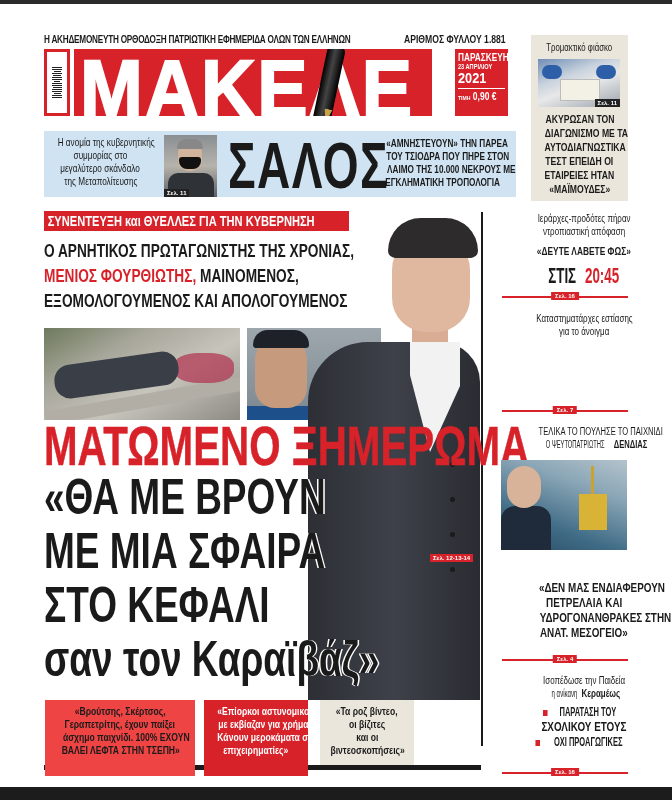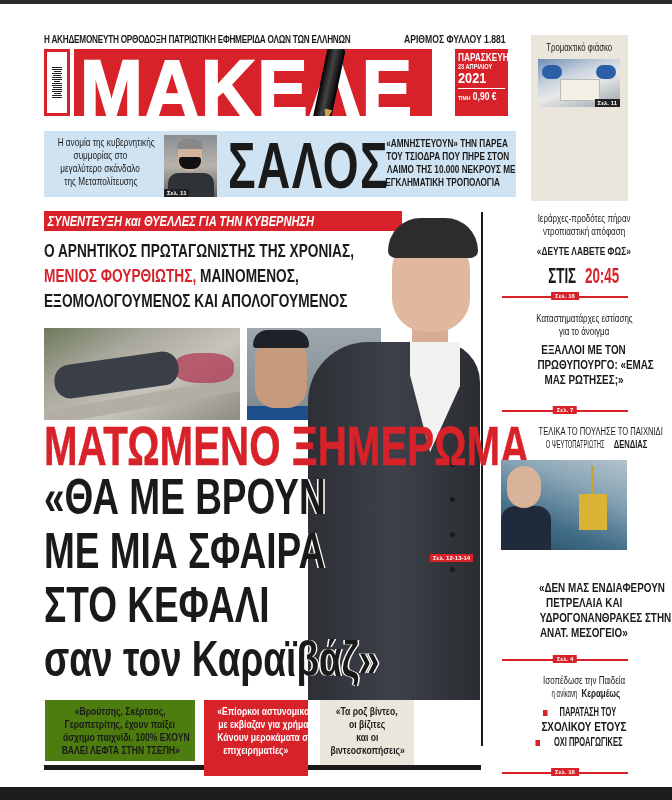--- a/index.html
+++ b/index.html
@@ -45,21 +45,21 @@
   .salos .photo { position: absolute; left: 120px; top: 4px; width: 53px; height: 62px; background: linear-gradient(180deg,#8a8f93 0%,#b7b3ac 50%,#5c5f64 100%); overflow: hidden; }
   .salos .photo .head { position: absolute; left: 14px; top: 6px; width: 24px; height: 30px; background: #d2b39b; border-radius: 12px 12px 10px 10px; }
   .salos .photo .hair { position: absolute; left: 13px; top: 4px; width: 26px; height: 10px; background: #888; border-radius: 12px 12px 2px 2px; }
   .salos .photo .mask { position: absolute; left: 15px; top: 22px; width: 22px; height: 12px; background: #111; border-radius: 3px 3px 8px 8px; }
   .salos .photo .suit { position: absolute; left: 4px; top: 38px; width: 46px; height: 26px; background: #2f3338; border-radius: 10px 10px 0 0; }
   .salos .title { position: absolute; left: 184px; top: -2px; font-size: 64px; font-weight: bold; transform: scaleX(0.72); transform-origin: left top; letter-spacing: 2px; white-space: nowrap; }
   .salos .right { position: absolute; left: 325px; top: 6px; width: 145px; text-align: center; font-size: 10.5px; font-weight: bold; line-height: 13px; }
   .salos .right span { display: inline-block; transform: scaleX(0.78); white-space: nowrap; }
 
   
-  .kicker-red { position: absolute; left: 44px; top: 211px; width: 358px; height: 20px; background: #d8222a; color: #fff; overflow: hidden; font-style: italic; }
+  .kicker-red { position: absolute; left: 44px; top: 211px; width: 305px; height: 20px; background: #d8222a; color: #fff; overflow: hidden; }
   .kicker-red span { display: inline-block; font-size: 15px; font-weight: bold; transform: scaleX(0.74); transform-origin: left top; white-space: nowrap; padding-left: 5px; line-height: 20px; }
   .deck { position: absolute; left: 44px; top: 238px; font-size: 19px; font-weight: bold; line-height: 25px; }
   .deck div { transform: scaleX(0.72); transform-origin: left top; white-space: nowrap; }
   .deck .red { color: #d8222a; }
 
   .photo-body { position: absolute; left: 44px; top: 328px; width: 196px; height: 92px; background: linear-gradient(150deg,#6d7a5c 0%,#a7a69a 30%,#c7c4bc 60%,#8e8b85 100%); overflow: hidden; }
   .photo-body .blood { position: absolute; left: 130px; top: 25px; width: 60px; height: 30px; background: #b0314d; opacity: 0.7; border-radius: 40%; }
   .photo-body .person { position: absolute; left: 10px; top: 30px; width: 125px; height: 34px; background: #3a3f47; border-radius: 16px; transform: rotate(-8deg); }
   .photo-body .curb { position: absolute; left: 0; top: 66px; width: 200px; height: 14px; background: #b2aea5; transform: rotate(-10deg); }
   .photo-man { position: absolute; left: 247px; top: 328px; width: 134px; height: 92px; background: linear-gradient(180deg,#9ea7ad,#7b8790); overflow: hidden; }
@@ -79,21 +79,21 @@
 
   .headline-red { position: absolute; left: 44px; top: 423px; font-size: 56px; font-weight: bold; color: #d8222a; line-height: 46px; }
   .headline-red div { transform: scaleX(0.72); transform-origin: left top; white-space: nowrap; -webkit-text-stroke: 0.5px #d8222a; }
   .headline-black { position: absolute; left: 44px; top: 470px; font-size: 50px; font-weight: bold; line-height: 54px; }
   .headline-black div { transform: scaleX(0.74); transform-origin: left top; white-space: nowrap; text-shadow: 2px 0 0 #fff, -2px 0 0 #fff; }
 
   
   .qbar { position: absolute; left: 44px; top: 765px; width: 437px; height: 5px; background: #1a1a1a; }
   .quote { position: absolute; top: 700px; text-align: center; font-size: 11px; font-weight: bold; line-height: 13px; padding-top: 5px; }
   .quote span { display: inline-block; transform: scaleX(0.78); white-space: nowrap; }
-  .q1 { left: 45px; width: 150px; height: 61px; background: #4d7c0f; }
+  .q1 { left: 45px; width: 150px; height: 76px; background: #ef4444; }
   .q2 { left: 204px; width: 104px; height: 76px; background: #d8222a; color: #fff; }
   .q3 { left: 320px; width: 94px; height: 65px; background: #ebe6dc; }
 
   
   .rc { position: absolute; left: 519px; width: 130px; text-align: center; }
   .rc .k { font-size: 10.5px; line-height: 13px; }
   .rc .k span, .rc .h span { display: inline-block; transform: scaleX(0.76); white-space: nowrap; }
   .rc .h { font-size: 13px; font-weight: bold; line-height: 15px; }
   .rc .big { font-size: 22px; font-weight: bold; line-height: 22px; margin-top: 6px; }
   .rc .big span { display: inline-block; transform: scaleX(0.78); white-space: nowrap; }
@@ -148,20 +148,28 @@
 </div>
 
 <div class="teaser-top">
   <div class="kicker"><span>Τρομακτικό φιάσκο</span></div>
   <div class="photo">
     <div class="glove" style="left:4px"></div>
     <div class="glove" style="left:58px"></div>
     <div class="strip"></div>
     <div class="page-tag dark" style="right:0;bottom:0">Σελ. 11</div>
   </div>
+  <div class="headline">
+    <span>ΑΚΥΡΩΣΑΝ ΤΟΝ</span><br>
+    <span>ΔΙΑΓΩΝΙΣΜΟ ΜΕ ΤΑ</span><br>
+    <span>ΑΥΤΟΔΙΑΓΝΩΣΤΙΚΑ</span><br>
+    <span>ΤΕΣΤ ΕΠΕΙΔΗ ΟΙ</span><br>
+    <span>ΕΤΑΙΡΕΙΕΣ ΗΤΑΝ</span><br>
+    <span>«ΜΑΪΜΟΥΔΕΣ»</span>
+  </div>
 </div>
 
 <div class="salos">
   <div class="left">
     <span>Η ανομία της κυβερνητικής</span><br>
     <span>συμμορίας στο</span><br>
     <span>μεγαλύτερο σκάνδαλο</span><br>
     <span>της Μεταπολίτευσης</span>
   </div>
   <div class="photo">
@@ -236,21 +244,20 @@
   <div class="k"><span>Ιεράρχες-προδότες πήραν</span><br><span>ντροπιαστική απόφαση</span></div>
   <div class="h" style="font-size:11px;margin-top:6px"><span>«ΔΕΥΤΕ ΛΑΒΕΤΕ ΦΩΣ»</span></div>
   <div class="big"><span><span>ΣΤΙΣ </span><span class="red">20:45</span></span></div>
 </div>
 <div class="rule" style="top:296px">
     <span class="tag">Σελ. 16</span>
   </div>
 
 <div class="rc" style="top:312px">
   <div class="k"><span>Καταστηματάρχες εστίασης</span><br><span>για το άνοιγμα</span></div>
-  <div class="h" style="margin-top:4px"><span>ΕΞΑΛΛΟΙ ΜΕ ΤΟΝ</span><br><span>ΠΡΩΘΥΠΟΥΡΓΟ: «ΕΜΑΣ</span><br><span>ΜΑΣ ΡΩΤΗΣΕΣ;»</span></div>
 </div>
 <div class="rule" style="top:410px">
     <span class="tag">Σελ. 7</span>
   </div>
 
 <div class="rc" style="top:425px">
   <div class="k" style="font-size:10px"><span>ΤΕΛΙΚΑ ΤΟ ΠΟΥΛΗΣΕ ΤΟ ΠΑΙΧΝΙΔΙ</span><br><span><span>Ο ΨΕΥΤΟΠΑΤΡΙΩΤΗΣ </span><b>ΔΕΝΔΙΑΣ</b></span></div>
 </div>
 <div class="dendias-photo">
   <div class="tower"></div>

